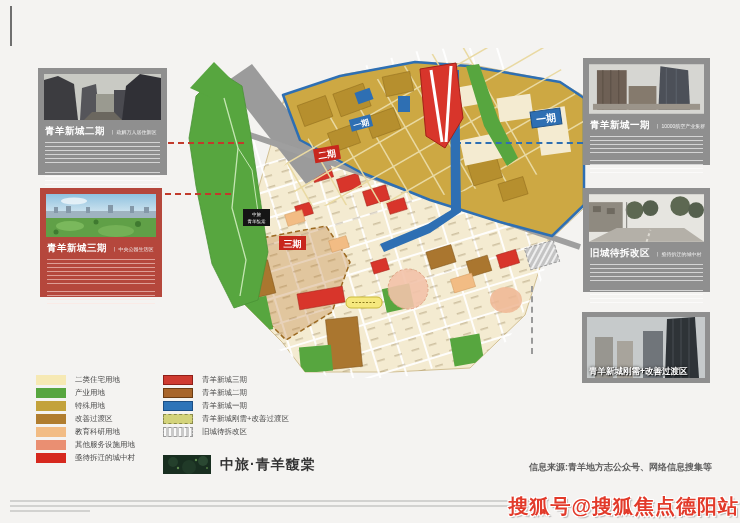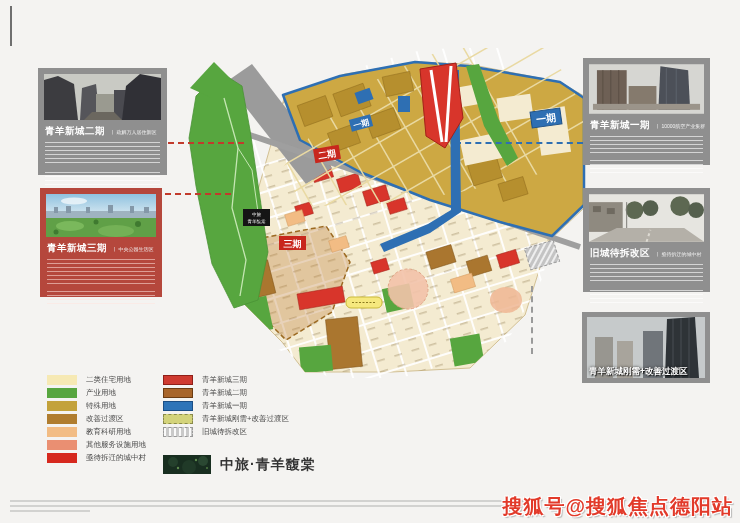--- a/index.html
+++ b/index.html
@@ -34,21 +34,21 @@
   .z3 .sw{border:1px solid #1b4e85;}
   .z4 .sw{border:1px dashed #8a8a4a;}
   .z5 .sw{border:1px dashed #9a9a9a;
           background-image:repeating-linear-gradient(90deg,rgba(255,255,255,.9) 0 2px,rgba(255,255,255,0) 2px 5px);}
   
   #logo-row{position:absolute;left:163px;top:455px;display:flex;align-items:center;}
   #logo-text{font-size:14px;font-weight:600;color:#333;letter-spacing:1px;margin-left:9px;white-space:nowrap;}
   
   #source-note{position:absolute;right:28px;top:461px;font-size:9px;font-weight:600;color:#5f5f5f;white-space:nowrap;}
   .fineline{position:absolute;height:2px;background:#d2d2d0;}
-  #watermark{position:absolute;right:7px;top:493px;font-size:20px;font-weight:bold;color:#e23a2a;letter-spacing:1px;
+  #watermark{position:absolute;right:1px;top:493px;font-size:20px;font-weight:bold;color:#e23a2a;letter-spacing:1px;
              white-space:nowrap;
              text-shadow:-1px -1px 0 #fff,1px -1px 0 #fff,-1px 1px 0 #fff,1px 1px 0 #fff,2px 2px 1px rgba(140,140,140,.55);}
   #edge-tick{position:absolute;left:10px;top:6px;width:2px;height:40px;background:#6f6f6f;}
   svg text{font-family:"Liberation Sans",sans-serif;}
 </style>
 </head>
 <body>
 
 <div id="stage">
 
@@ -316,21 +316,21 @@
       <rect x="30" y="24" width="16" height="37" fill="#a8a49c"></rect>
       <rect x="56" y="14" width="20" height="47" fill="#70757a"></rect>
       <polygon points="78,61 80,2 108,0 112,61" fill="#2e3337"></polygon>
       <line x1="86" y1="2" x2="86" y2="61" stroke="#484f54"></line>
         <line x1="94" y1="1" x2="94" y2="61" stroke="#484f54"></line>
       <line x1="102" y1="1" x2="102" y2="61" stroke="#484f54"></line>
     </svg>
     <div class="ecap">青羊新城刚需+改善过渡区</div>
   </div>
 
-  <div class="lcol" style="left:47px;top:375px;">
+  <div class="lcol" style="left:36px;top:375px;">
     <div class="lrow">
       <span class="sw" style="background-color: rgb(246, 233, 180);"></span>
       <span class="lbl">二类住宅用地</span>
       </div>
     <div class="lrow">
       <span class="sw" style="background-color: rgb(87, 166, 63);"></span>
       <span class="lbl">产业用地</span>
       </div>
     <div class="lrow">
       <span class="sw" style="background-color: rgb(195, 162, 59);"></span>
@@ -383,19 +383,20 @@
       <circle cx="10" cy="7" r="5" fill="#24402c"></circle>
         <circle cx="26" cy="12" r="7" fill="#203a28"></circle>
       <circle cx="40" cy="6" r="5" fill="#2a4832"></circle>
       <circle cx="15" cy="13" r="1.2" fill="#5e8a4e"></circle>
         <circle cx="33" cy="5" r="1.2" fill="#5e8a4e"></circle>
       <circle cx="44" cy="13" r="1" fill="#4e7a42"></circle>
     </svg>
     <span id="logo-text">中旅·青羊馥棠</span>
   </div>
 
+  <div id="source-note">信息来源:青羊地方志公众号、网络信息搜集等</div>
 
   <div class="fineline" style="left:10px;top:500px;width:520px;"></div>
   <div class="fineline" style="left:10px;top:505px;width:500px;"></div>
   <div class="fineline" style="left:10px;top:510px;width:80px;"></div>
 
   <div id="watermark">搜狐号@搜狐焦点德阳站</div>
 </div>
 
 </body></html>

